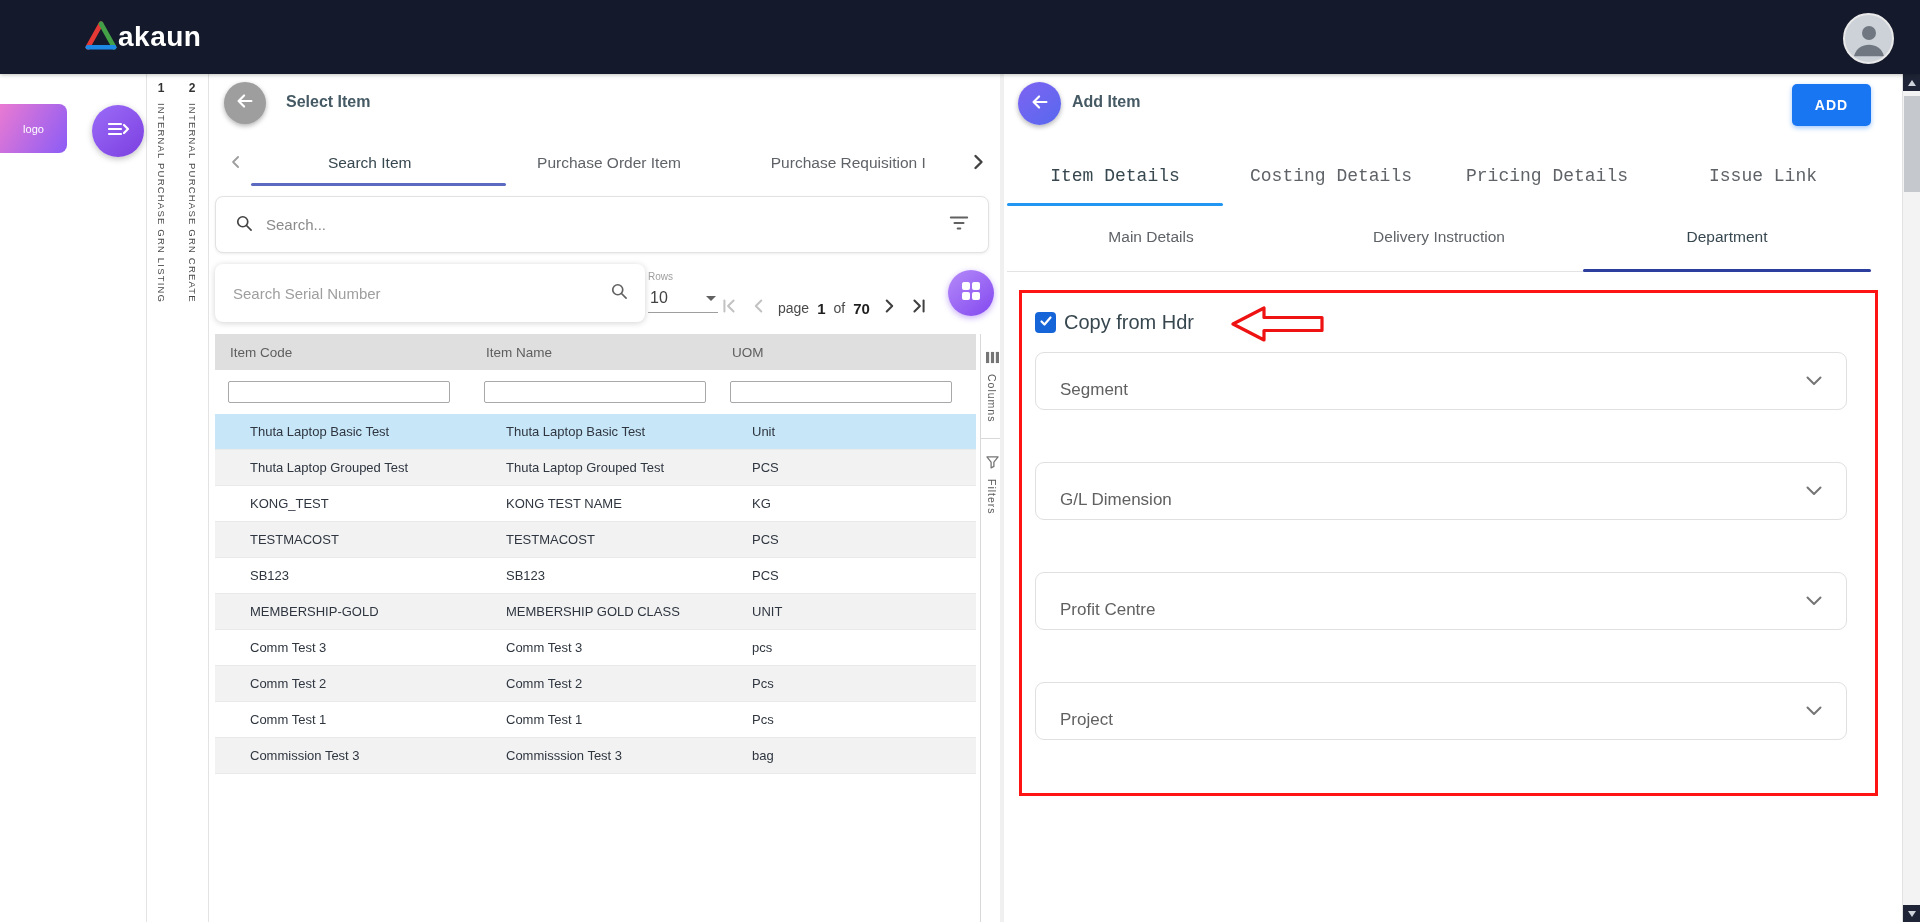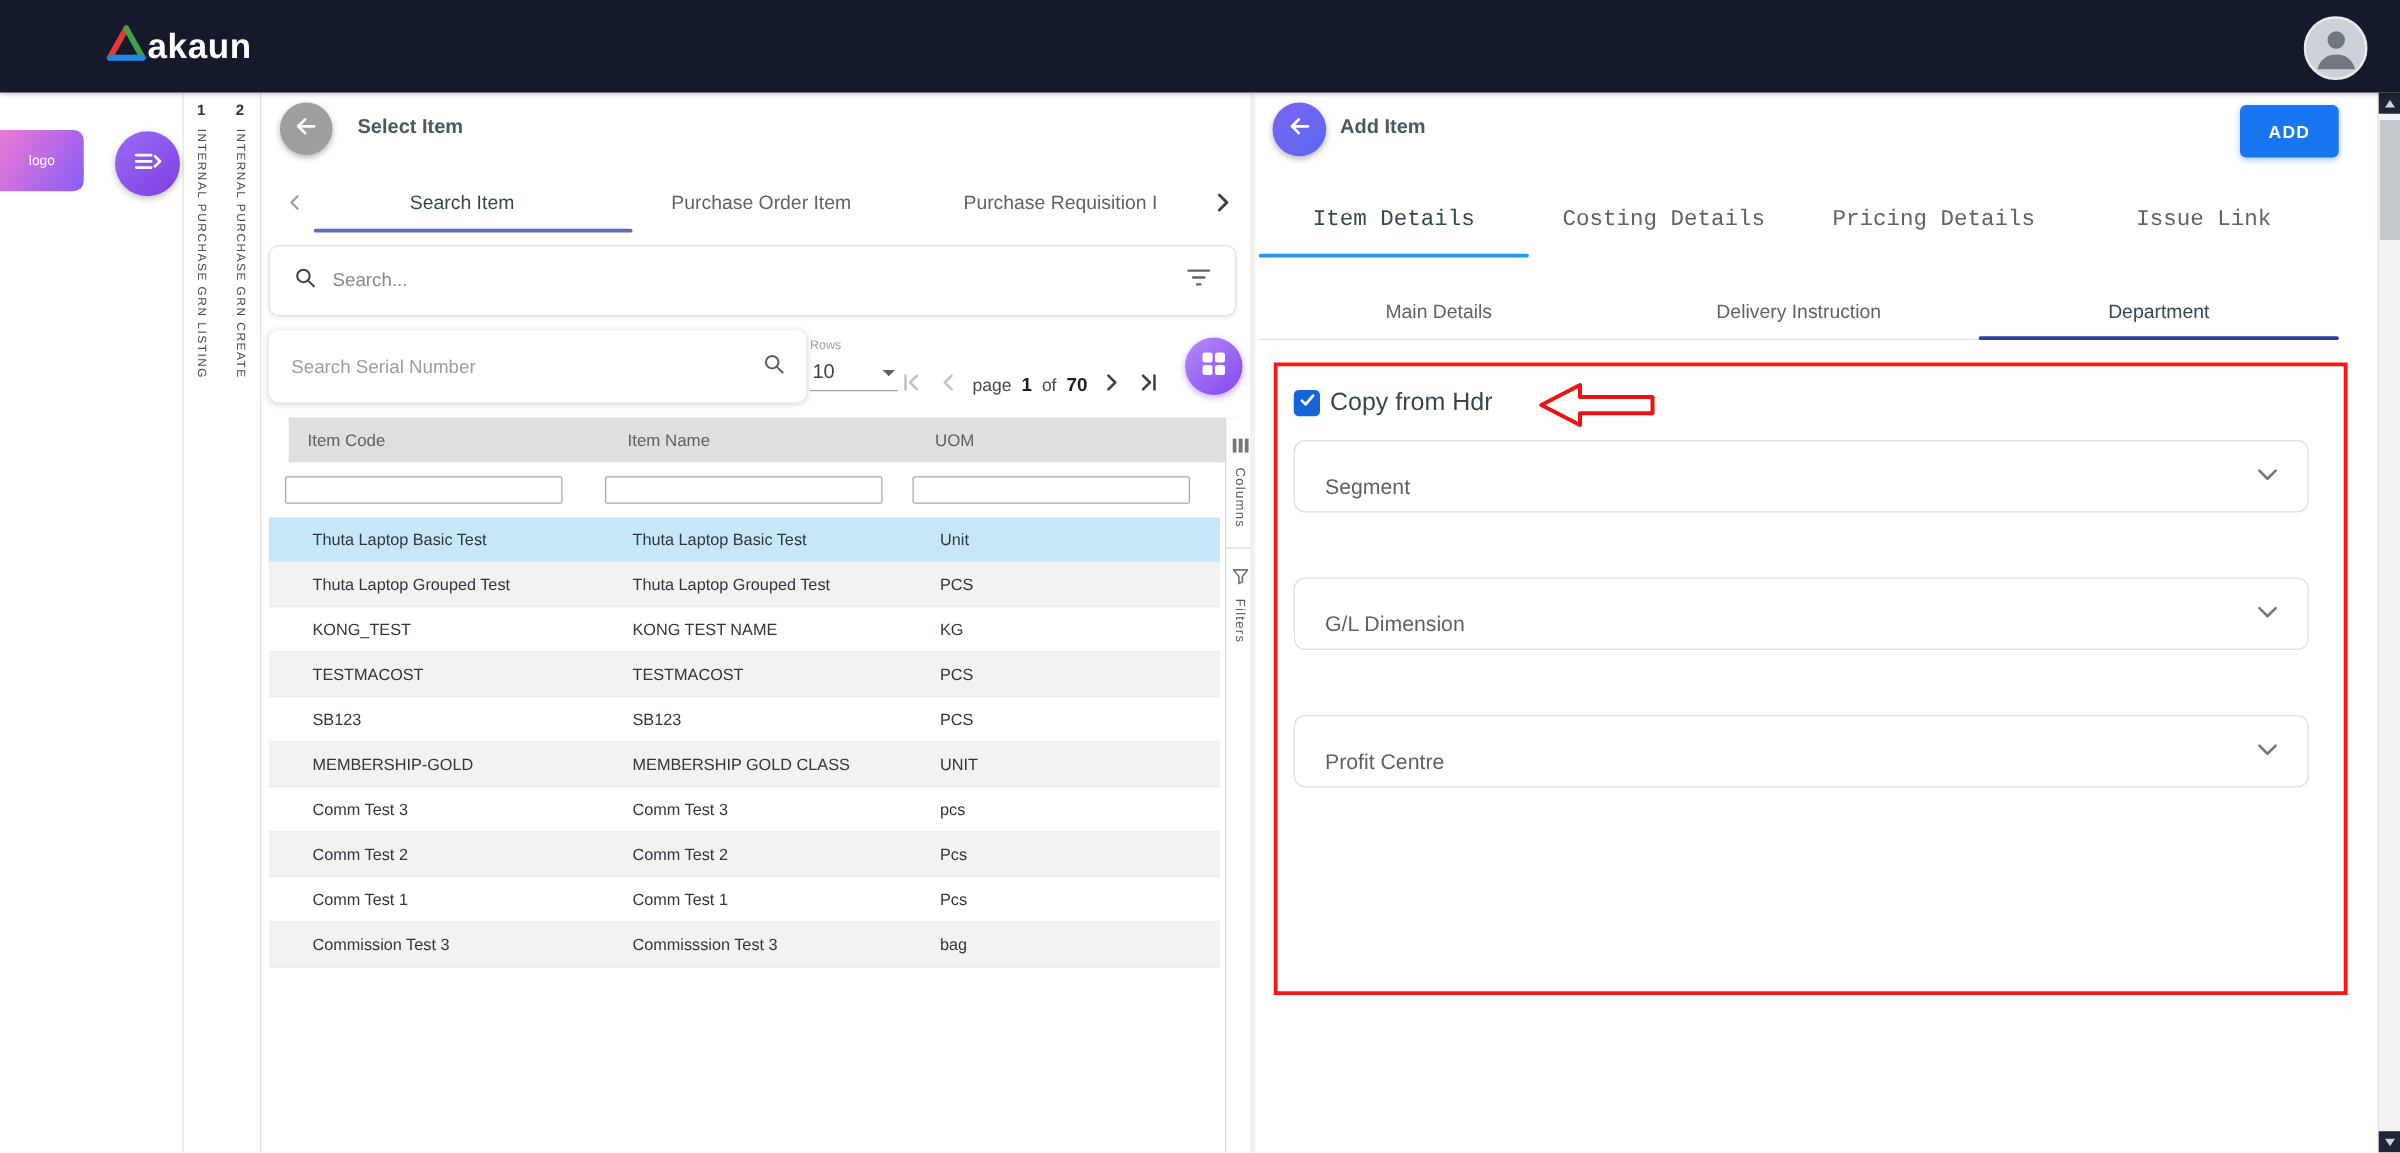--- a/index.html
+++ b/index.html
@@ -68,21 +68,21 @@
   .caret-down{width:0;height:0;border-left:5px solid transparent;border-right:5px solid transparent;border-top:5px solid #616161;}
 
   .pager{left:718px;top:288px;height:40px;display:flex;align-items:center;gap:8px;}
   .pg-txt{font-size:14px;color:#4a4a4a;}
   .pg-num{font-size:15px;font-weight:700;color:#1f1f1f;}
 
   .grid-fab{left:948px;top:270px;width:46px;height:46px;border-radius:50%;
             background:linear-gradient(140deg,#b58bf9,#8247ef);box-shadow:0 2px 6px rgba(130,71,239,.45);
             display:flex;align-items:center;justify-content:center;}
 
-  .tbl-head{left:231px;top:334px;width:761px;height:36px;background:#dfdfdf;display:flex;}
+  .tbl-head{left:215px;top:334px;width:761px;height:36px;background:#dfdfdf;display:flex;}
   .th{display:flex;align-items:center;padding-left:15px;font-size:13.5px;color:#5f5f5f;box-sizing:border-box;}
   .c1{width:256px;}.c2{width:246px;}.c3{flex:1;}
   .tbl-filter{left:215px;top:370px;width:761px;height:44px;display:flex;align-items:center;background:#fff;border-bottom:1px solid #ececec;}
   .fcell{box-sizing:border-box;padding-left:13px;}
   .fcell input{width:222px;height:22px;border:1px solid #a8a8a8;border-radius:2px;outline:none;font-family:inherit;box-sizing:border-box;}
   .tbl-rows{left:215px;top:414px;width:761px;}
   .tr{display:flex;height:35px;border-bottom:1px solid #e9e9e9;background:#fff;padding-left:20px;}
   .tr:nth-child(even){background:#f2f2f2;}
   .tr.sel{background:#c7e6f8;}
   .td{display:flex;align-items:center;padding-left:15px;font-size:13px;color:#2f3640;box-sizing:border-box;}
@@ -96,21 +96,21 @@
 
   
   .add-btn{left:1792px;top:84px;width:79px;height:42px;background:#1976f2;border-radius:5px;border:none;
            color:#fff;font-size:14px;font-weight:700;letter-spacing:1px;font-family:inherit;
            box-shadow:0 2px 5px rgba(25,118,242,.4);cursor:pointer;}
   .rtabs{left:1007px;top:166px;width:864px;height:40px;display:flex;}
   .rtab{flex:1;display:flex;align-items:flex-start;justify-content:center;font-size:18px;color:#5f6368;font-family:Liberation Mono, monospace;}
   .rtab.active{color:#37474f;font-weight:500;}
   .rtab-underline{left:1007px;top:203px;width:216px;height:3px;background:#2196f3;border-radius:2px;}
   .stabs{left:1007px;top:228px;width:864px;height:44px;display:flex;}
-  .stab{flex:1;display:flex;align-items:center;justify-content:center;font-size:15.5px;color:#5f6368;}
+  .stab{flex:1;display:flex;justify-content:center;font-size:15.5px;color:#5f6368;}
   .stab.active{color:#37474f;font-weight:500;}
   .stab-baseline{left:1007px;top:271px;width:864px;height:1px;background:#e3e3e3;}
   .stab-underline{left:1583px;top:269px;width:288px;height:3px;background:#2c3e9e;border-radius:2px;}
 
   .red-box{left:1019px;top:290px;width:859px;height:506px;border:3px solid #ff1414;box-sizing:border-box;}
   .chk{left:1035px;top:312px;width:21px;height:21px;background:#1565d8;border-radius:4px;
        display:flex;align-items:center;justify-content:center;}
   .chk-label{left:1064px;top:312px;height:21px;display:flex;align-items:center;font-size:20px;color:#37474f;}
   .field{left:1035px;width:812px;height:58px;border:1px solid #e0e0e0;border-radius:9px;background:#fff;
          display:flex;align-items:center;justify-content:space-between;padding:0 24px;box-sizing:border-box;}
@@ -463,20 +463,28 @@
     </span>
   </div>
   <div class="abs field" style="top:572px;">
     <span class="field-label">Profit Centre</span>
     <span>
       <svg width="16" height="10" viewBox="0 0 16 10">
           <path d="M1.5 1.5L8 8l6.5-6.5" fill="none" stroke="#757575" stroke-width="2" stroke-linecap="round" stroke-linejoin="round"></path>
         </svg>
     </span>
   </div>
+  <div class="abs field" style="top:682px;">
+    <span class="field-label">Project</span>
+    <span>
+      <svg width="16" height="10" viewBox="0 0 16 10">
+          <path d="M1.5 1.5L8 8l6.5-6.5" fill="none" stroke="#757575" stroke-width="2" stroke-linecap="round" stroke-linejoin="round"></path>
+        </svg>
+    </span>
+  </div>
 
   <div class="abs scrollbar">
     <div class="sb-btn sb-up">
         <span class="tri-up"></span>
       </div>
     <div class="sb-thumb"></div>
     <div class="sb-btn sb-down">
         <span class="tri-down"></span>
       </div>
   </div>

